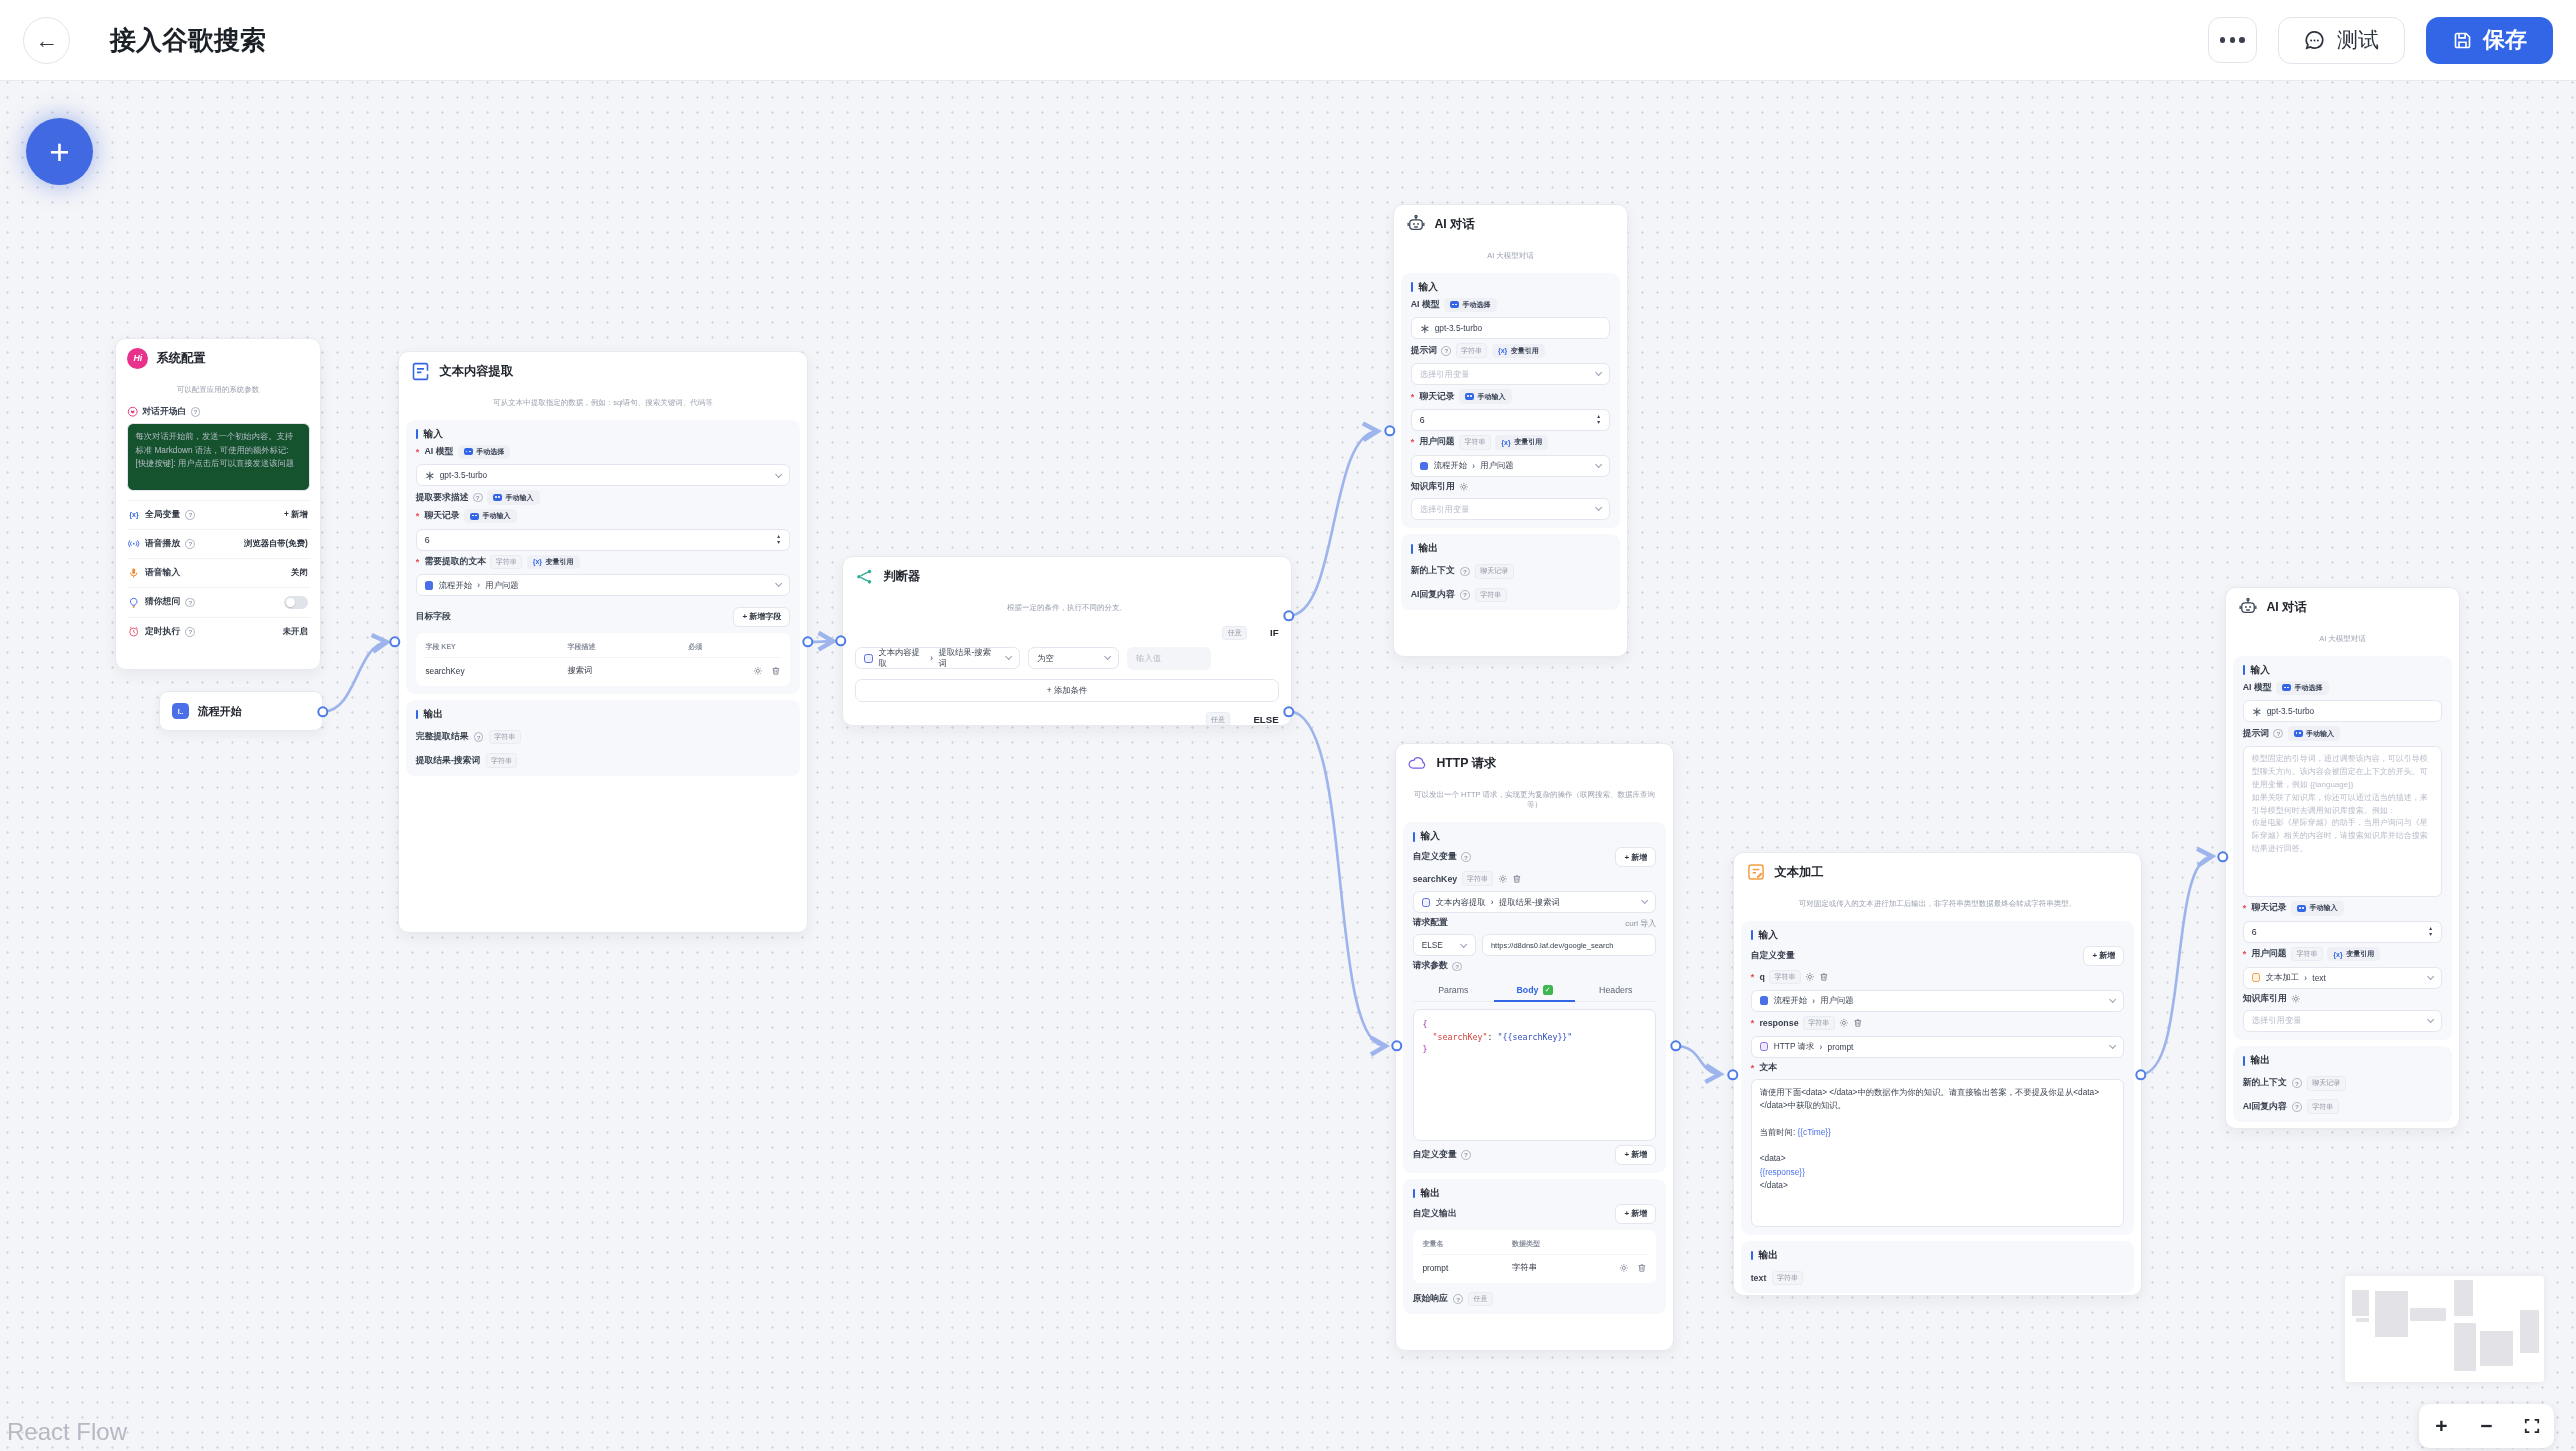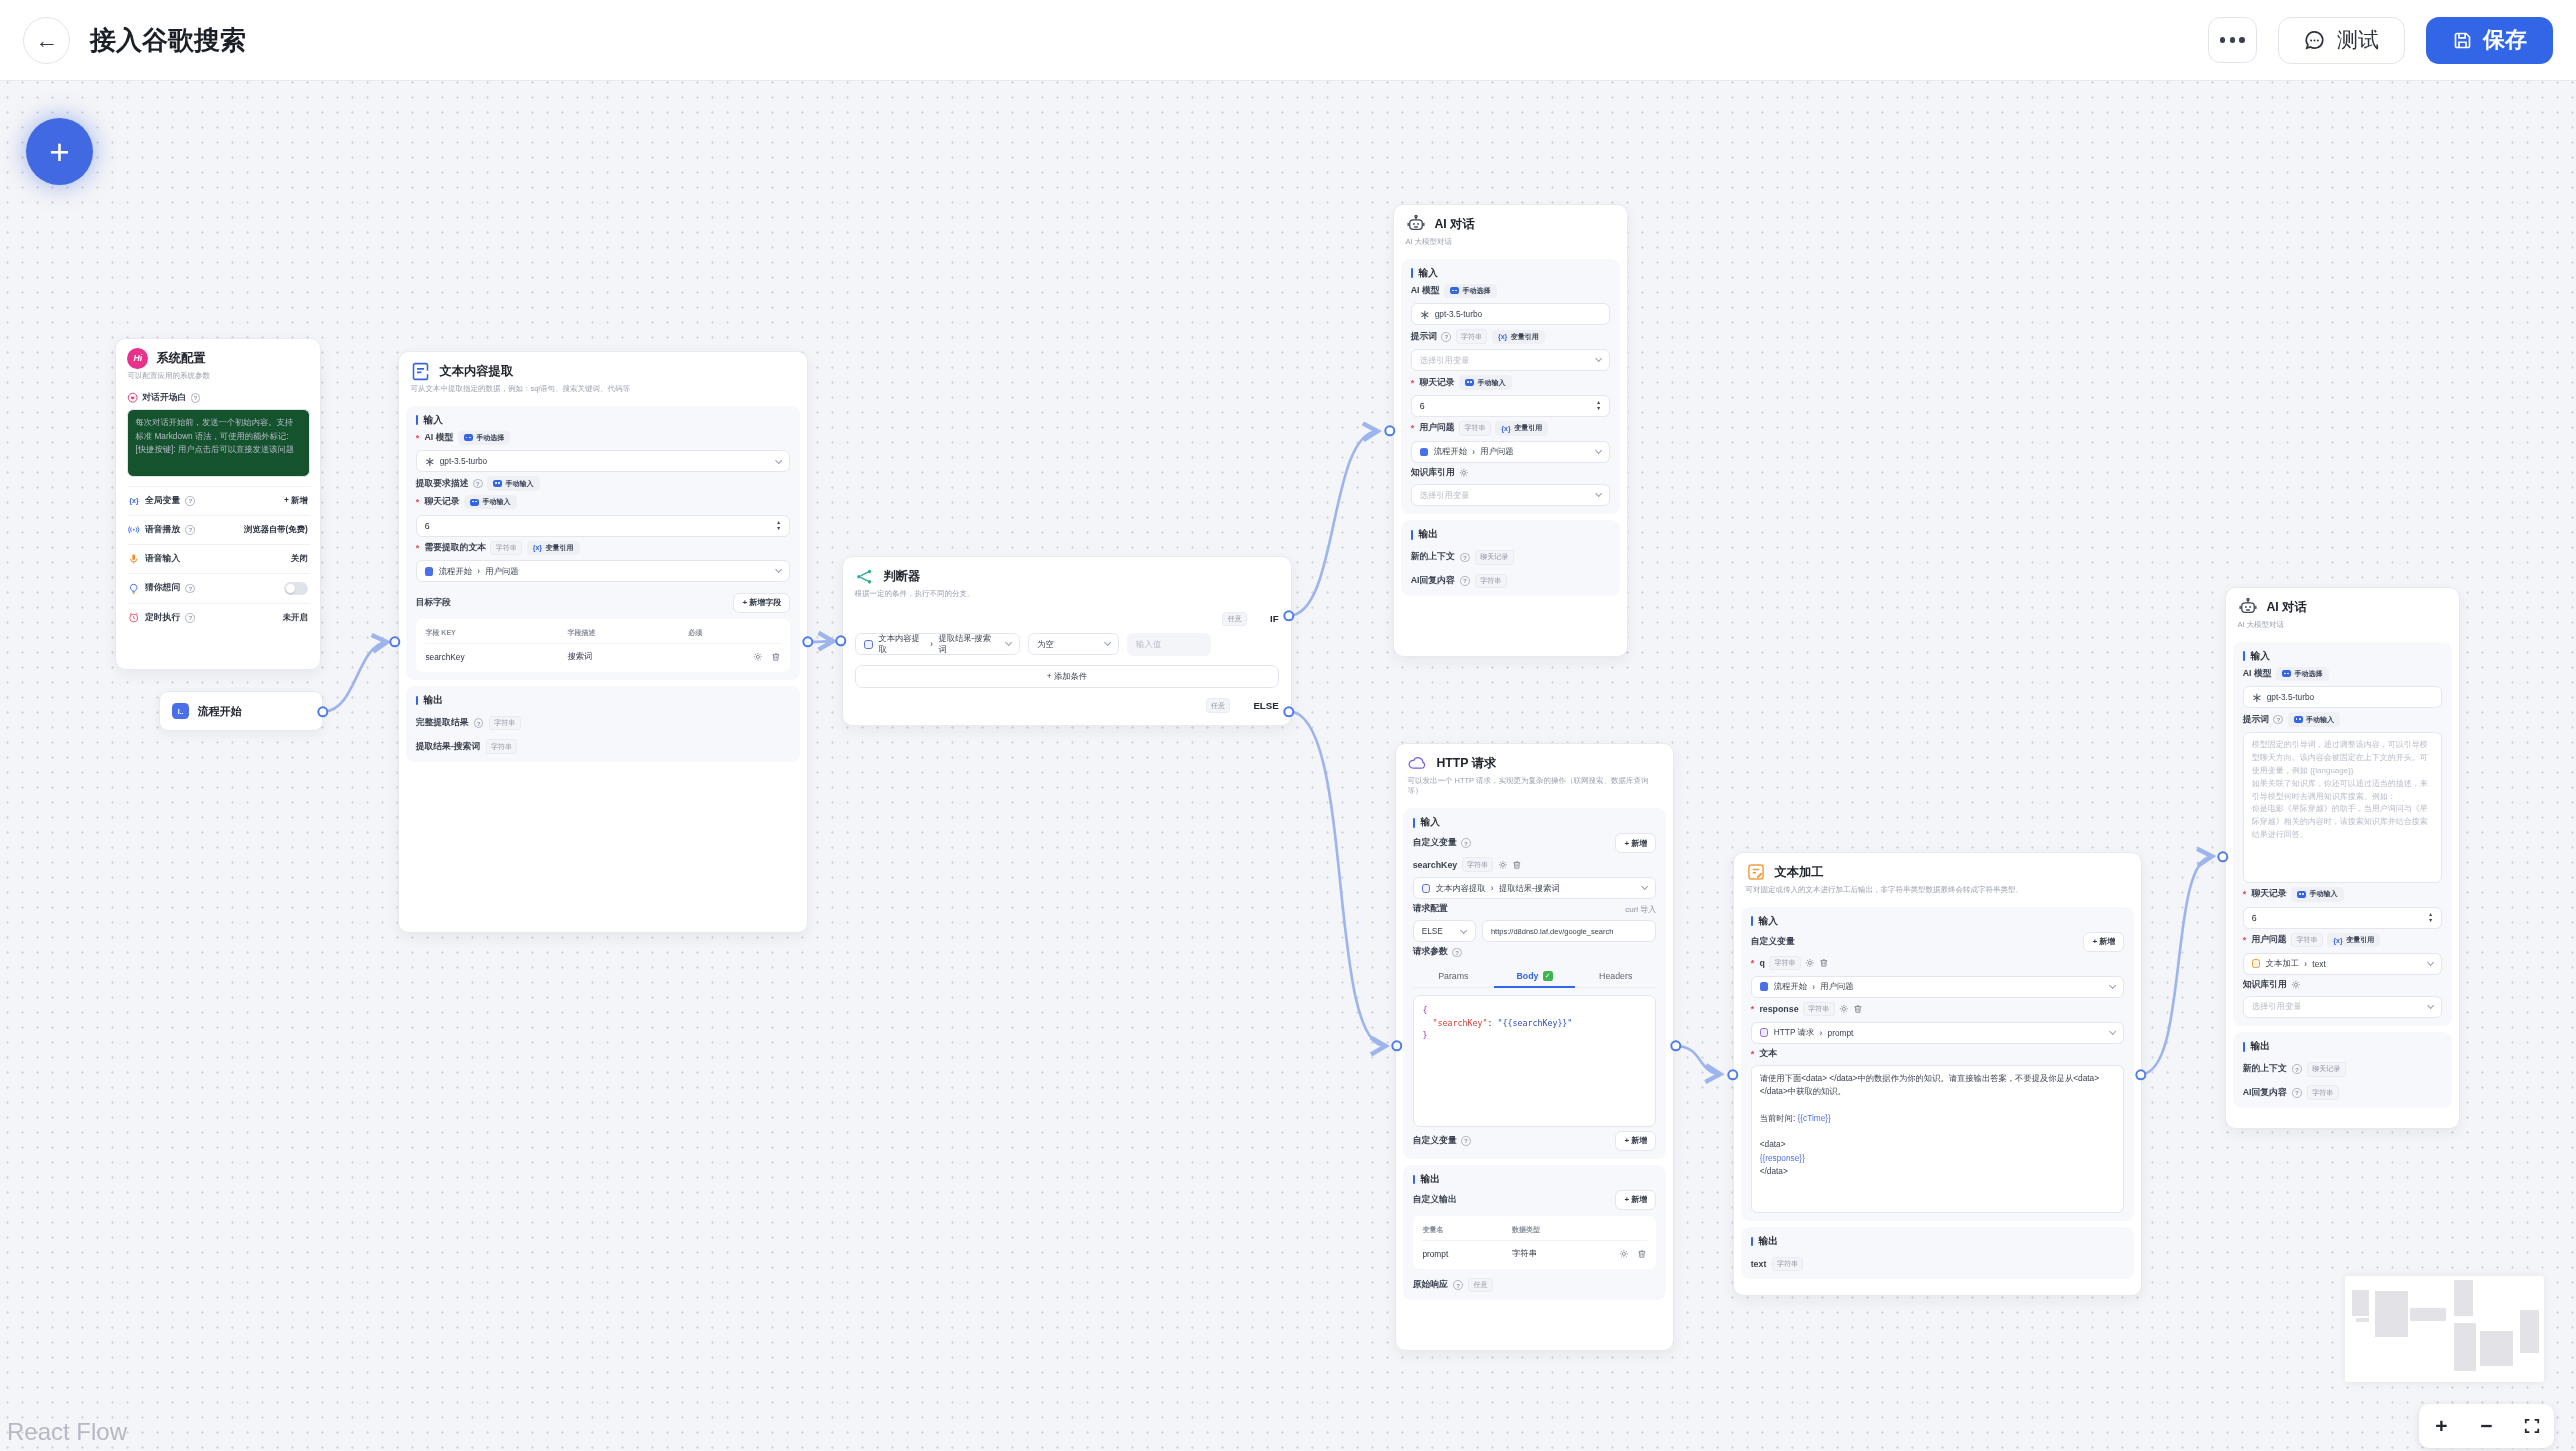--- a/index.html
+++ b/index.html
@@ -8,21 +8,21 @@
   .stage { position:relative; width:2576px; height:1451px;
     background-color:#f4f5f8;
     background-image:radial-gradient(#d6d8e0 1.1px, transparent 1.1px);
     background-size:15px 15px; }
 
   
   .topbar { position:absolute; left:0; top:0; width:2576px; height:81px; background:#fff;
     border-bottom:0.9px solid #e9eaf0; display:flex; align-items:center; padding:0 23px; z-index:50; }
   .back-btn { width:47px; height:47px; border-radius:50%; border:0.9px solid #e2e4ec; background:#fff;
     display:flex; align-items:center; justify-content:center; font-size:23px; color:#333a46; }
-  .tb-title { font-size:26px; font-weight:700; margin-left:20px; color:#1b2027; }
+  .tb-title { font-size:26px; font-weight:700; margin-left:40px; color:#1b2027; }
   .tb-right { margin-left:auto; display:flex; align-items:center; gap:21px; }
   .more-btn { width:49px; height:46px; border:0.9px solid #e2e4ec; border-radius:12.3px; background:#fff;
     display:flex; align-items:center; justify-content:center; gap:4.4px; }
   .more-btn i { width:5.3px; height:5.3px; border-radius:50%; background:#3a414d; display:block; }
   .test-btn { height:47px; border:0.9px solid #e2e4ec; border-radius:13px; background:#fff;
     display:flex; align-items:center; gap:10.5px; padding:0 24.6px; font-size:21px; color:#2d333d; font-weight:500;}
   .save-btn { height:47px; border-radius:13px; background:#3365e7; color:#fff;
     display:flex; align-items:center; gap:10.5px; padding:0 26px; font-size:22px; font-weight:600; }
 
   
@@ -41,21 +41,21 @@
   svg.edges { position:absolute; inset:0; z-index:1; }
   .handle { position:absolute; width:11.4px; height:11.4px; border:2.8px solid #4e7ce8; background:#fff;
     border-radius:50%; transform:translate(-50%,-50%); z-index:6; }
 
   
   .node { position:absolute; background:#fff; border:0.9px solid #e7e9f1; border-radius:10.5px;
     box-shadow:0 4.4px 14px rgba(20,28,45,.06); z-index:4; overflow:hidden; }
   .nhead { padding:8.8px 11.4px 5.3px; }
   .ntitle-row { display:flex; align-items:center; gap:8px; }
   .ntitle { font-size:12.3px; font-weight:700; color:#20242c; }
-  .nsub { font-size:7.5px; color:#9aa0ae; margin-top:2px; line-height:1.4; }
+  .nsub { font-size:7.5px; color:#9aa0ae; margin-top:16px; line-height:1.4;text-align:center; }
   .hicon { width:21px; height:21px; flex:0 0 auto; display:flex; align-items:center; justify-content:center; }
 
   .panel { background:#f7f8fb; border-radius:8.8px; margin:6.2px 7px; padding:8px 9.7px; }
   .sec { display:flex; align-items:center; gap:5.3px; font-weight:700; font-size:9.7px; color:#2a2f38; }
   .sec .bar { width:2.6px; height:9.7px; border-radius:1.8px; background:#3365e7; }
 
   .lblrow { display:flex; align-items:center; gap:4.4px; margin-top:4px; font-size:8.8px;
     font-weight:600; color:#3a4150; }
   .star { color:#e5484d; font-weight:700; margin-right:0.9px; }
   .grow { flex:1; }

